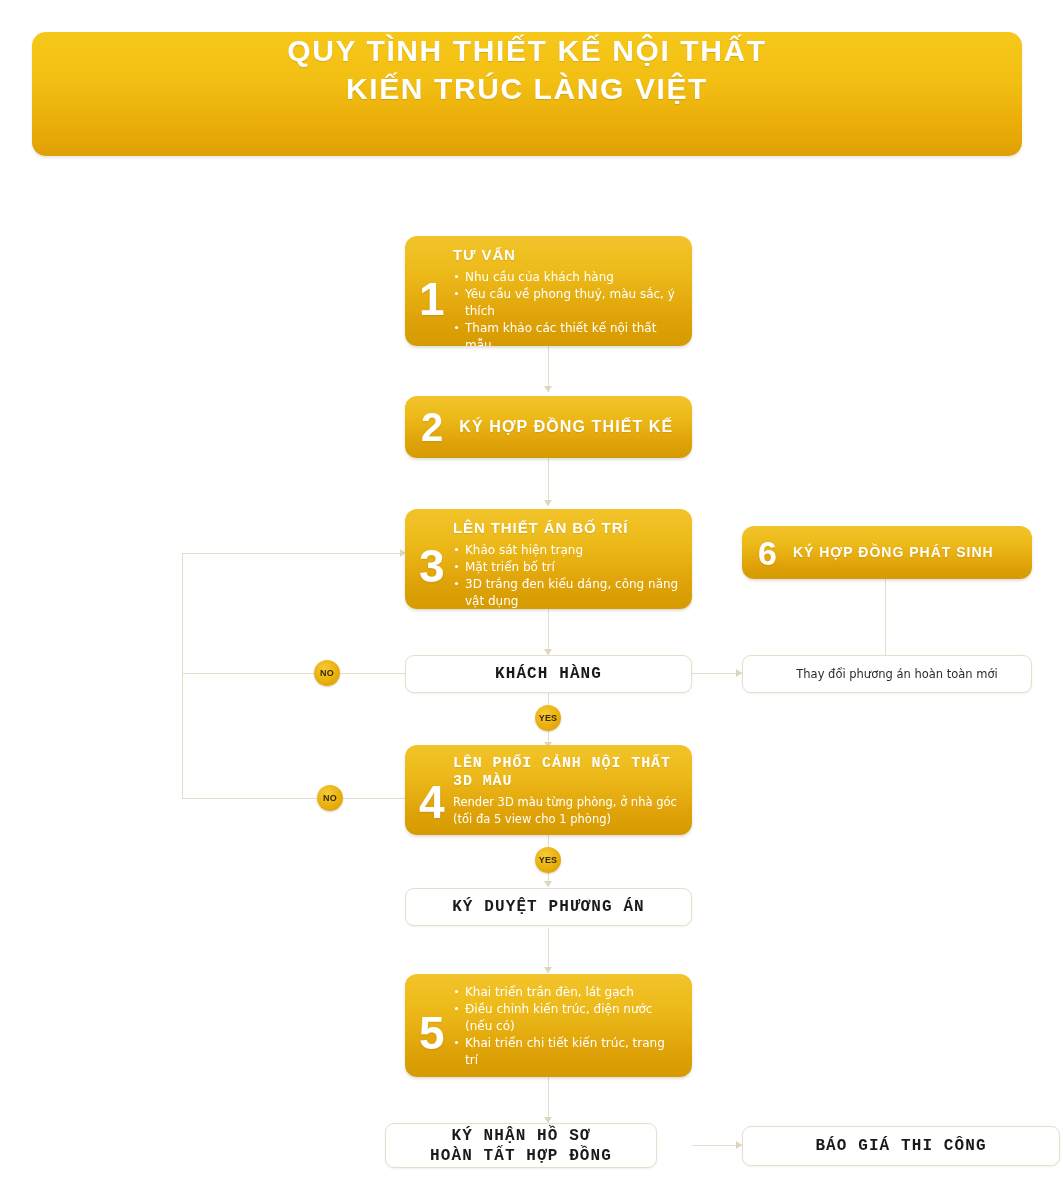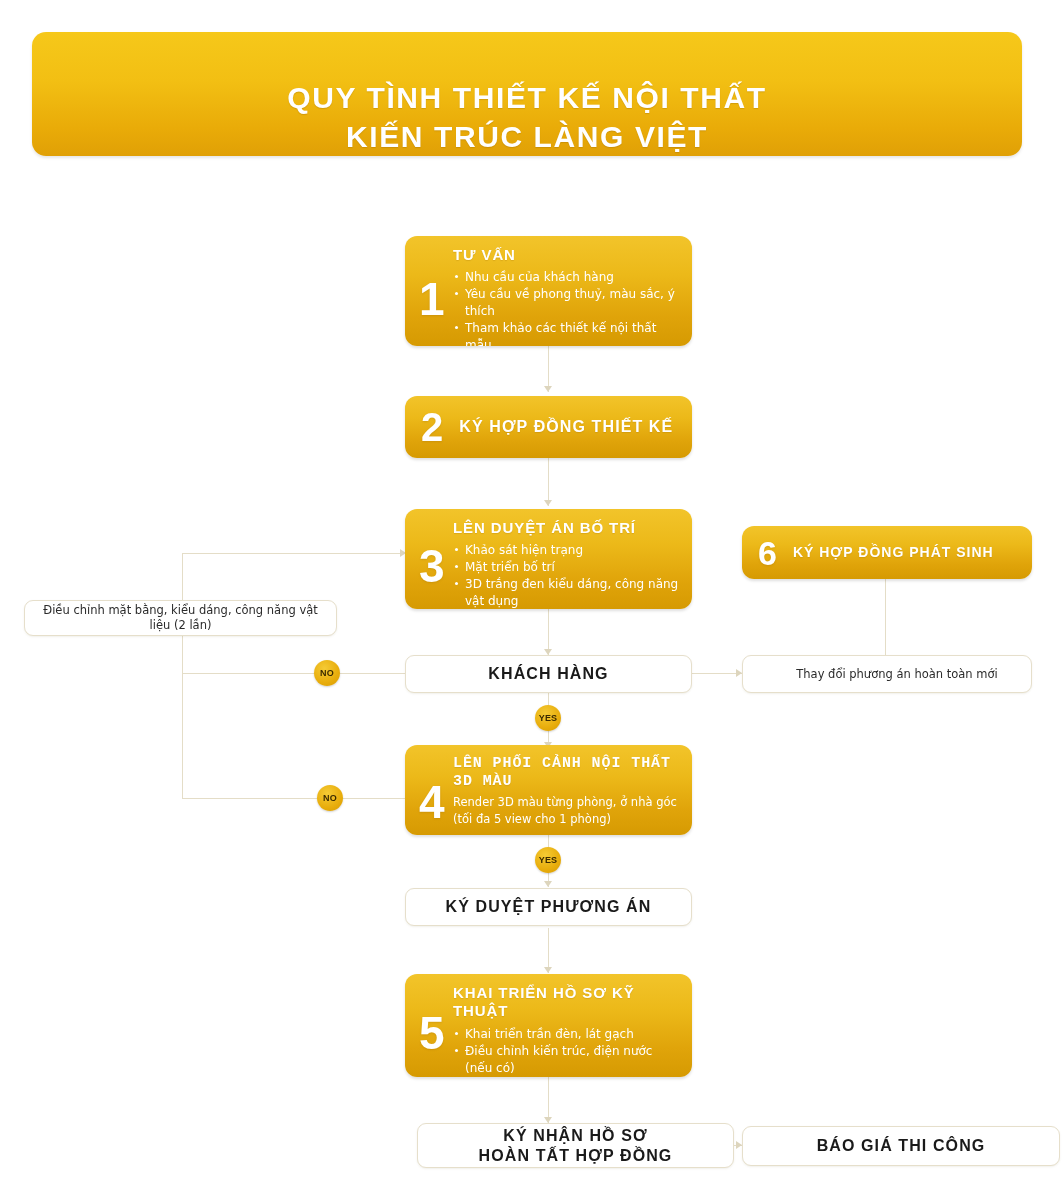--- a/index.html
+++ b/index.html
@@ -16,21 +16,21 @@
   #stage{position:absolute;left:0;top:0;width:1063px;height:1200px;}
 
   
   .banner{
     position:absolute;
     left:32px; top:32px;
     width:990px; height:124px;
     border-radius:14px;
     background:linear-gradient(180deg,#f6c81a 0%,#f2bf13 40%,#e9ab08 78%,#e0a006 100%);
     box-shadow:0 2px 3px rgba(0,0,0,.10);
-    display:flex;align-items:flex-end;justify-content:center;
+    display:flex;align-items:flex-start;justify-content:center;
   }
   .banner-title{
     color:#ffffff;
     font-weight:bold;
     font-size:30px;
     letter-spacing:1.6px;
     line-height:1.28;
     text-align:center;
     text-shadow:0 1px 1px rgba(150,100,0,.30);
     font-family:"Liberation Sans", sans-serif;
@@ -121,21 +121,21 @@
     box-shadow:0 1px 2px rgba(120,105,60,.10);
     display:flex;align-items:center;justify-content:center;
     text-align:center;
     color:#1a1a1a;
   }
   .whitebox .big{
     font-weight:bold;
     font-size:16px;
     letter-spacing:1.1px;
     line-height:1.25;
-    font-family:Liberation Sans, sans-serif;
+    font-family:Liberation Mono, monospace;
   }
   .whitebox .small{
     font-size:11.5px;
     font-weight:normal;
     letter-spacing:0;
     line-height:1.3;
     color:#2b2b2b;
     font-family:"DejaVu Sans", sans-serif;
     padding:0 10px;
   }
@@ -220,38 +220,35 @@
   </div>
 
   <div class="goldbox inline" style="left:405px;top:396px;width:287px;height:62px;">
     <div class="num">2</div>
     <div class="heading">KÝ HỢP ĐỒNG THIẾT KẾ</div>
   </div>
 
   <div class="goldbox" style="left:405px;top:509px;width:287px;height:100px;">
     <div class="num" style="top:34px;">3</div>
     <div class="body">
-      <div class="heading">LÊN DUYỆT ÁN BỐ TRÍ</div>
+      <div class="heading">LÊN THIẾT ÁN BỐ TRÍ</div>
       <ul>
         <li>Khảo sát hiện trạng</li>
         <li>Mặt triển bố trí</li>
         <li>3D trắng đen kiểu dáng, công năng vật dụng</li>
         <li>Bảng vật liệu đề nghị</li>
       </ul>
     </div>
   </div>
 
   <div class="goldbox inline" style="left:742px;top:526px;width:290px;height:53px;">
     <div class="num" style="font-size:34px;">6</div>
     <div class="heading" style="font-size:14px;letter-spacing:1px;">KÝ HỢP ĐỒNG PHÁT SINH</div>
   </div>
 
-  <div class="whitebox" style="left:24px;top:600px;width:313px;height:36px;">
-    <span class="small">Điều chỉnh mặt bằng, kiểu dáng, công năng vật liệu (2 lần)</span>
-  </div>
 
   <div class="whitebox" style="left:405px;top:655px;width:287px;height:38px;">
     <span class="big">KHÁCH HÀNG</span>
   </div>
 
   <div class="whitebox" style="left:742px;top:655px;width:290px;height:38px;padding-left:20px;">
     <span class="small">Thay đổi phương án hoàn toàn mới</span>
   </div>
 
   <div class="goldbox" style="left:405px;top:745px;width:287px;height:90px;">
@@ -266,31 +263,30 @@
     </div>
   </div>
 
   <div class="whitebox" style="left:405px;top:888px;width:287px;height:38px;">
     <span class="big">KÝ DUYỆT PHƯƠNG ÁN</span>
   </div>
 
   <div class="goldbox" style="left:405px;top:974px;width:287px;height:103px;">
     <div class="num" style="top:36px;">5</div>
     <div class="body">
-      <div class="heading">KHAI TRIỂN HỒ SƠ KỸ THUẬT</div>
       <ul>
         <li>Khai triển trần đèn, lát gạch</li>
         <li>Điều chỉnh kiến trúc, điện nước (nếu có)</li>
         <li>Khai triển chi tiết kiến trúc, trang trí</li>
 
       </ul>
     </div>
   </div>
 
-  <div class="whitebox" style="left:417px;top:1123px;width:317px;height:45px;">
+  <div class="whitebox" style="left:385px;top:1123px;width:272px;height:45px;">
     <span class="big">
       <span>KÝ NHẬN HỒ SƠ</span><br>
       <span>HOÀN TẤT HỢP ĐỒNG</span>
     </span>
   </div>
 
   <div class="whitebox" style="left:742px;top:1126px;width:318px;height:40px;">
     <span class="big">BÁO GIÁ THI CÔNG</span>
   </div>
 

